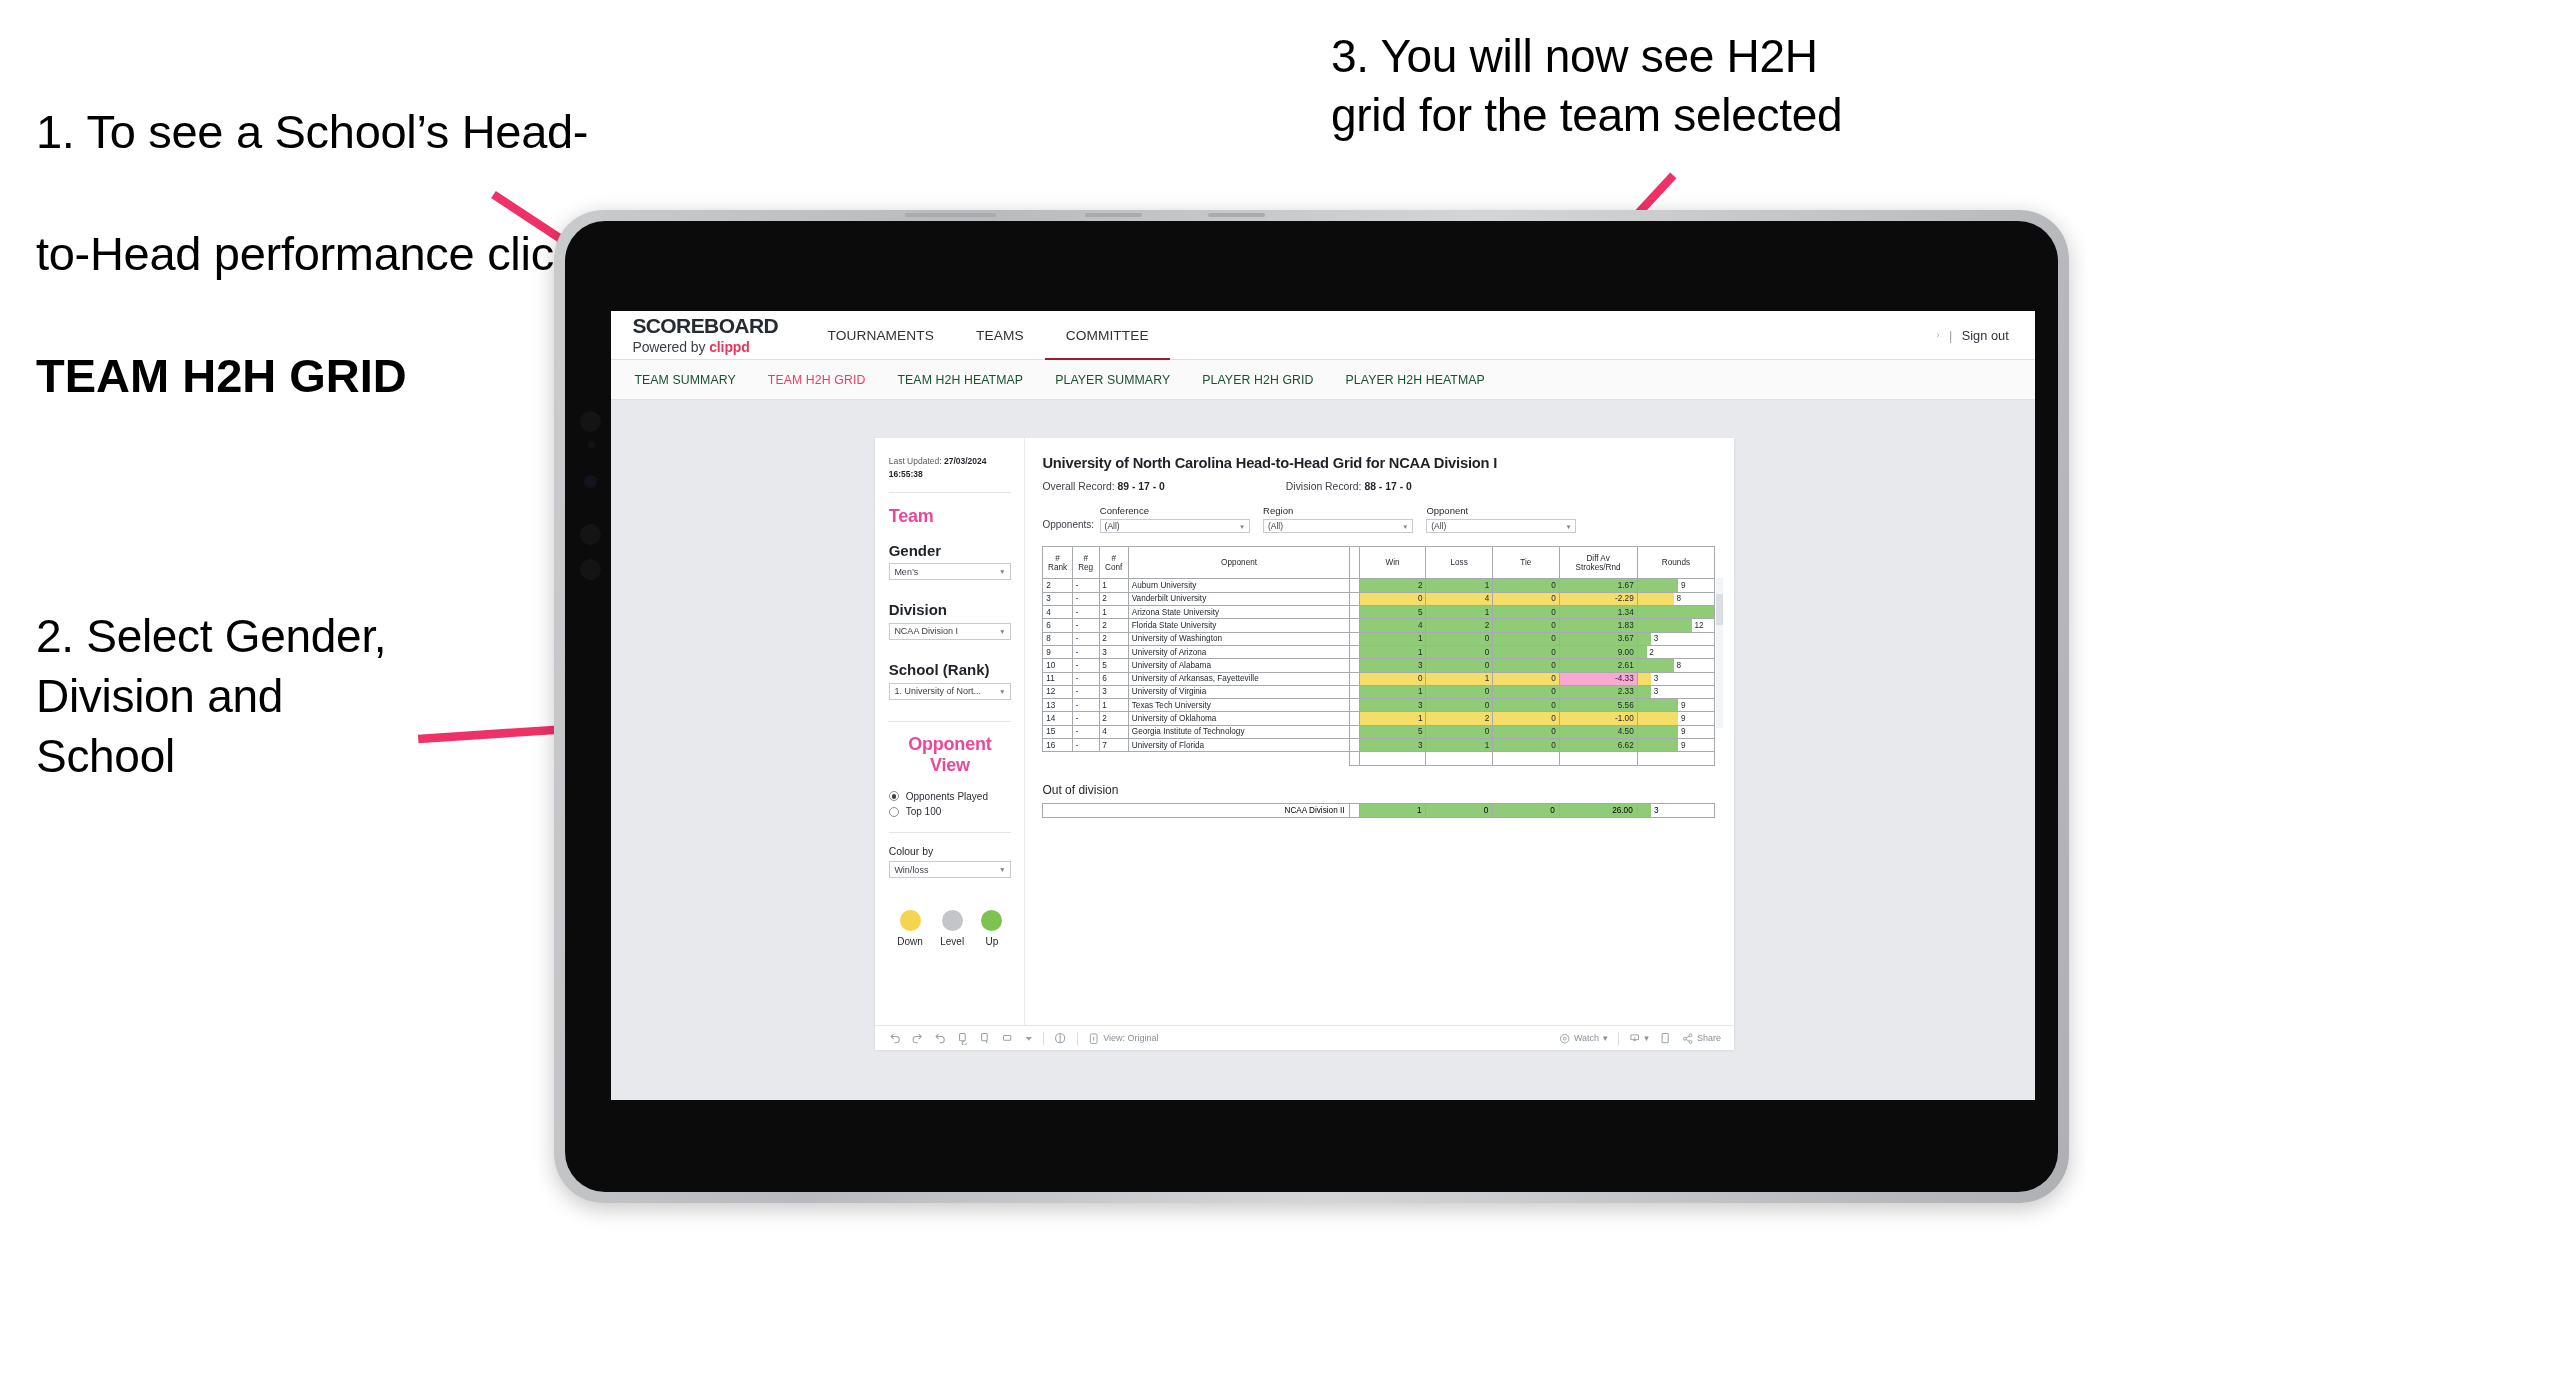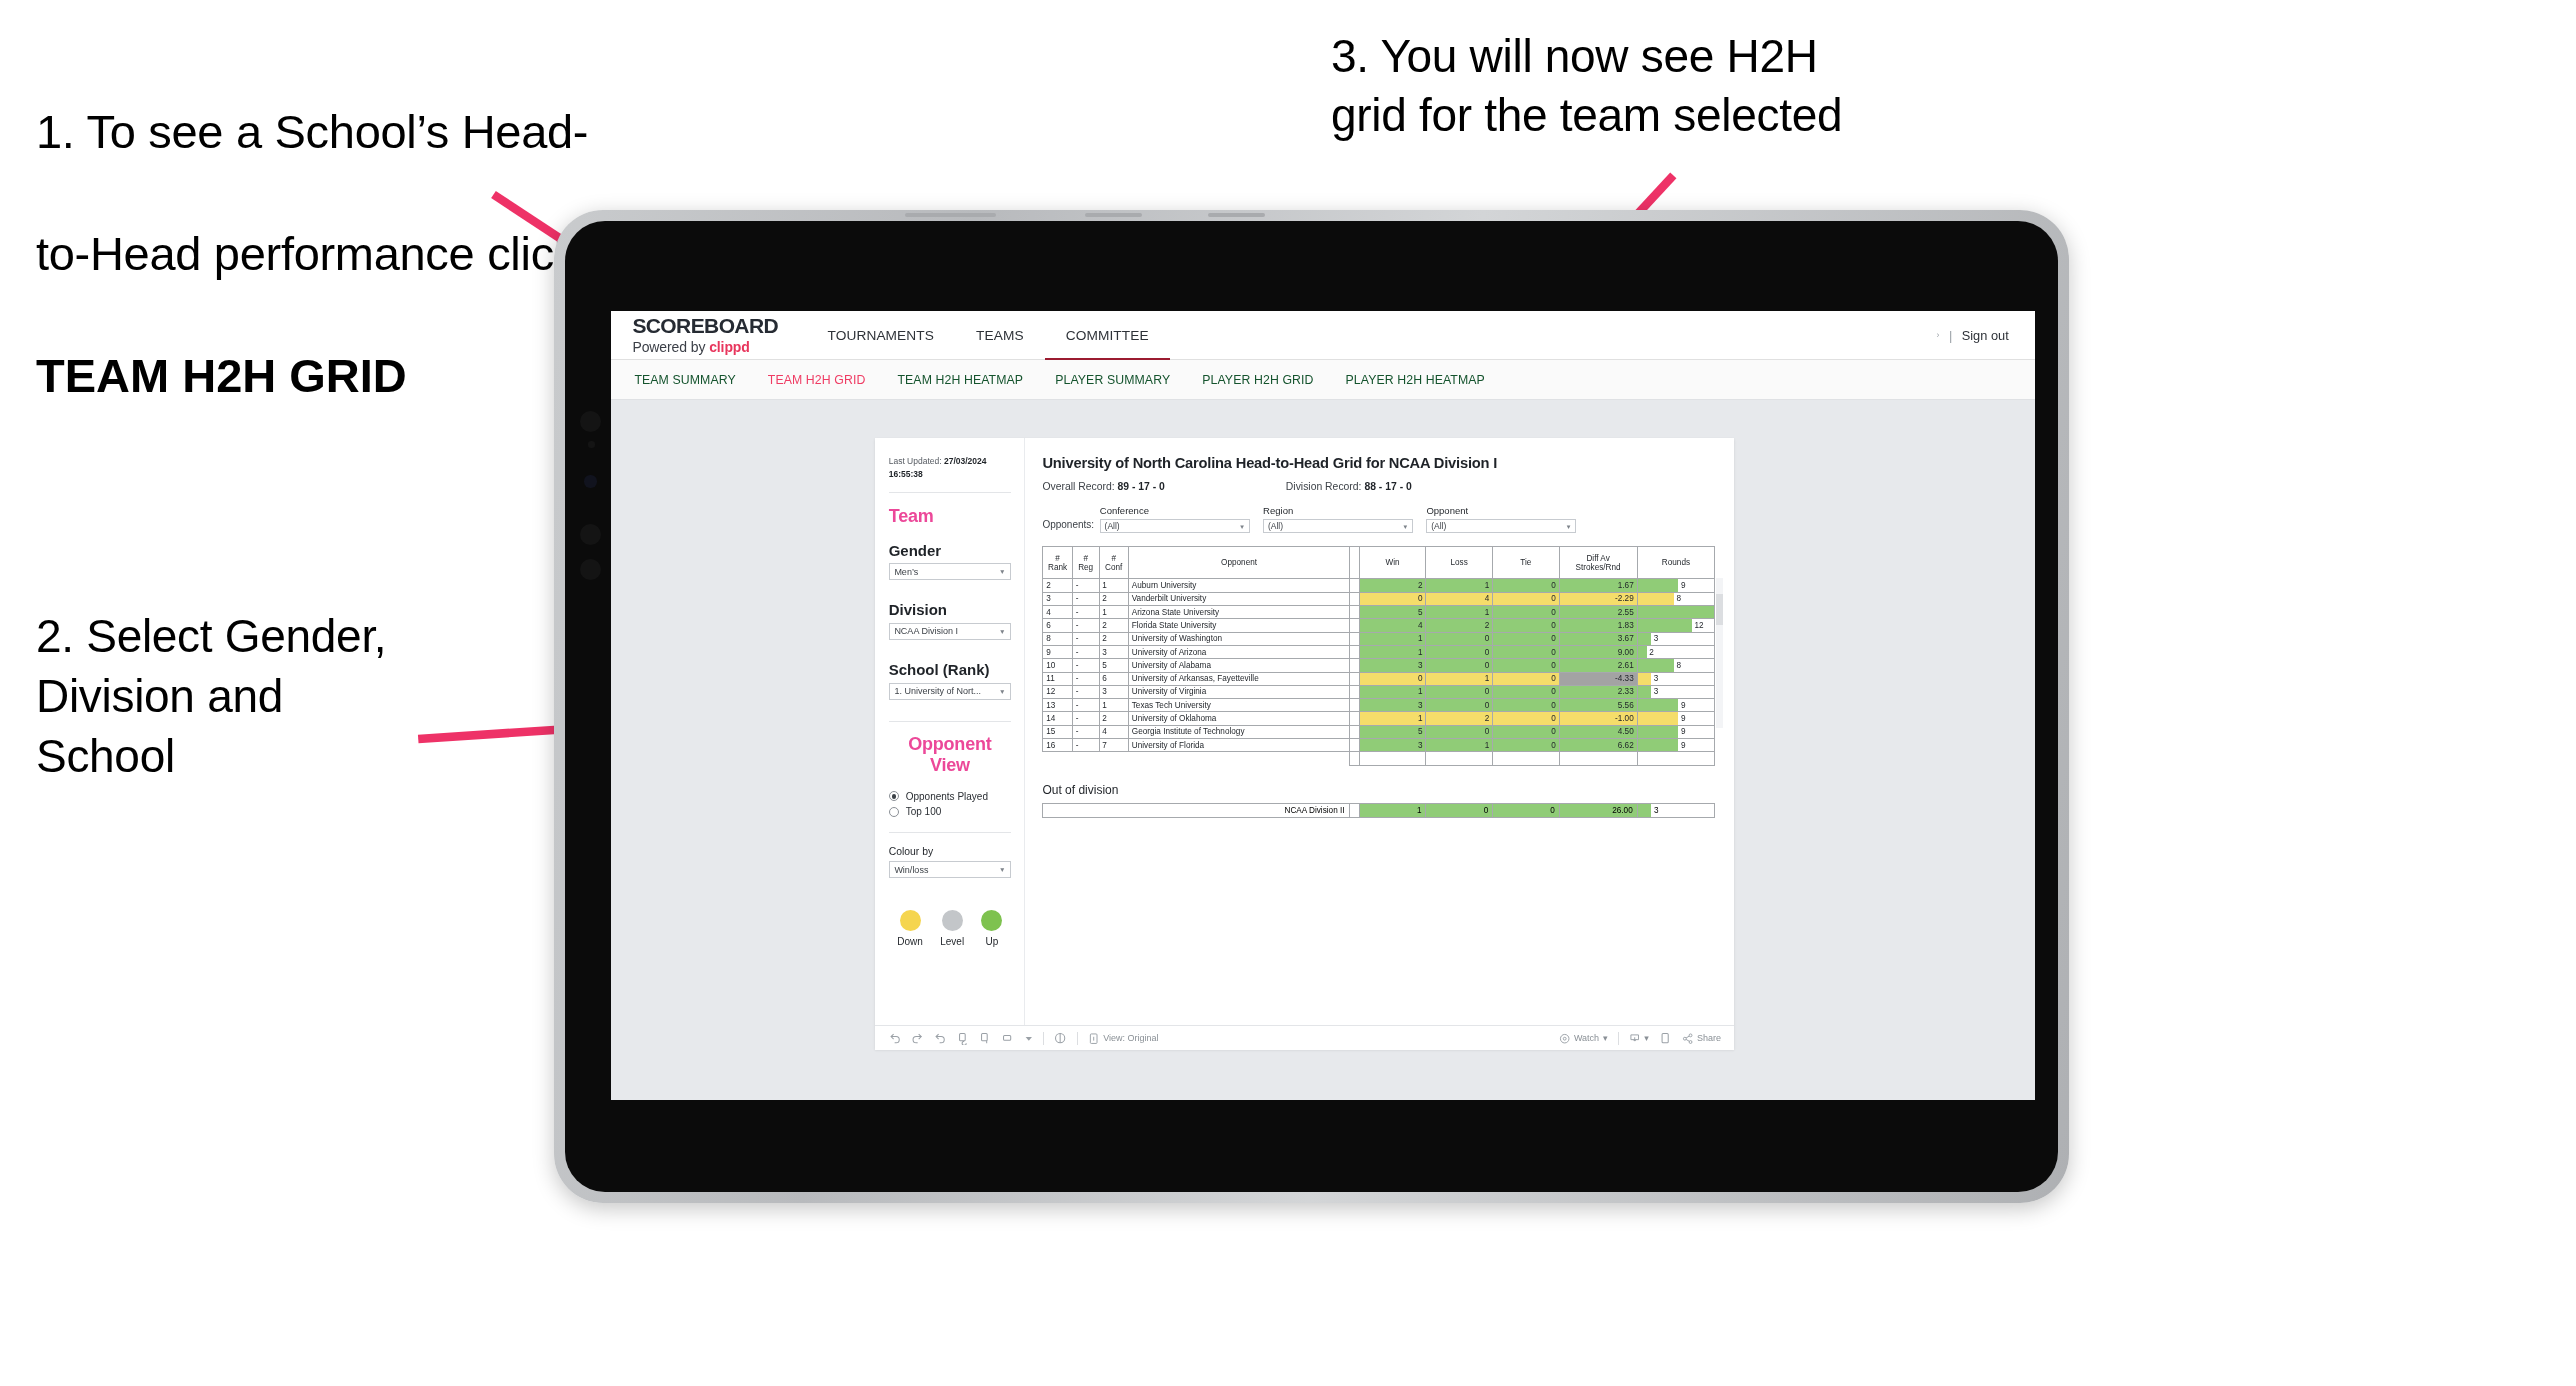--- a/index.html
+++ b/index.html
@@ -440,21 +440,21 @@
                         </tr>
                         <tr>
                           <td class="lft">4</td>
                           <td class="lft">-</td>
                           <td class="lft">1</td>
                           <td class="lft">Arizona State University</td>
                           <td class="gapcol"></td>
                           <td class="num" style="background:#90cc77">5</td>
                           <td class="num" style="background:#90cc77">1</td>
                           <td class="num" style="background:#90cc77">0</td>
-                          <td class="num" style="background:#90cc77">2.55</td>
+                          <td class="num" style="background:#90cc77">1.34</td>
                           <td class="bar-cell">
                             <div class="bar" style="width:100%;background:#90cc77"></div>
                             <div class="bval" style="left:100%">17</div>
                           </td>
                         </tr>
                         <tr>
                           <td class="lft">6</td>
                           <td class="lft">-</td>
                           <td class="lft">2</td>
                           <td class="lft">Florida State University</td>
@@ -515,21 +515,21 @@
                         </tr>
                         <tr>
                           <td class="lft">11</td>
                           <td class="lft">-</td>
                           <td class="lft">6</td>
                           <td class="lft">University of Arkansas, Fayetteville</td>
                           <td class="gapcol"></td>
                           <td class="num" style="background:#f5dd6a">0</td>
                           <td class="num" style="background:#f5dd6a">1</td>
                           <td class="num" style="background:#f5dd6a">0</td>
-                          <td class="num" style="background:#a3a3a3">-4.33</td>
+                          <td class="num" style="background:#f9a8d4">-4.33</td>
                           <td class="bar-cell">
                             <div class="bar" style="width:17.647058823529413%;background:#f5dd6a"></div>
                             <div class="bval" style="left:17.647058823529413%">3</div>
                           </td>
                         </tr>
                         <tr>
                           <td class="lft">12</td>
                           <td class="lft">-</td>
                           <td class="lft">3</td>
                           <td class="lft">University of Virginia</td>

